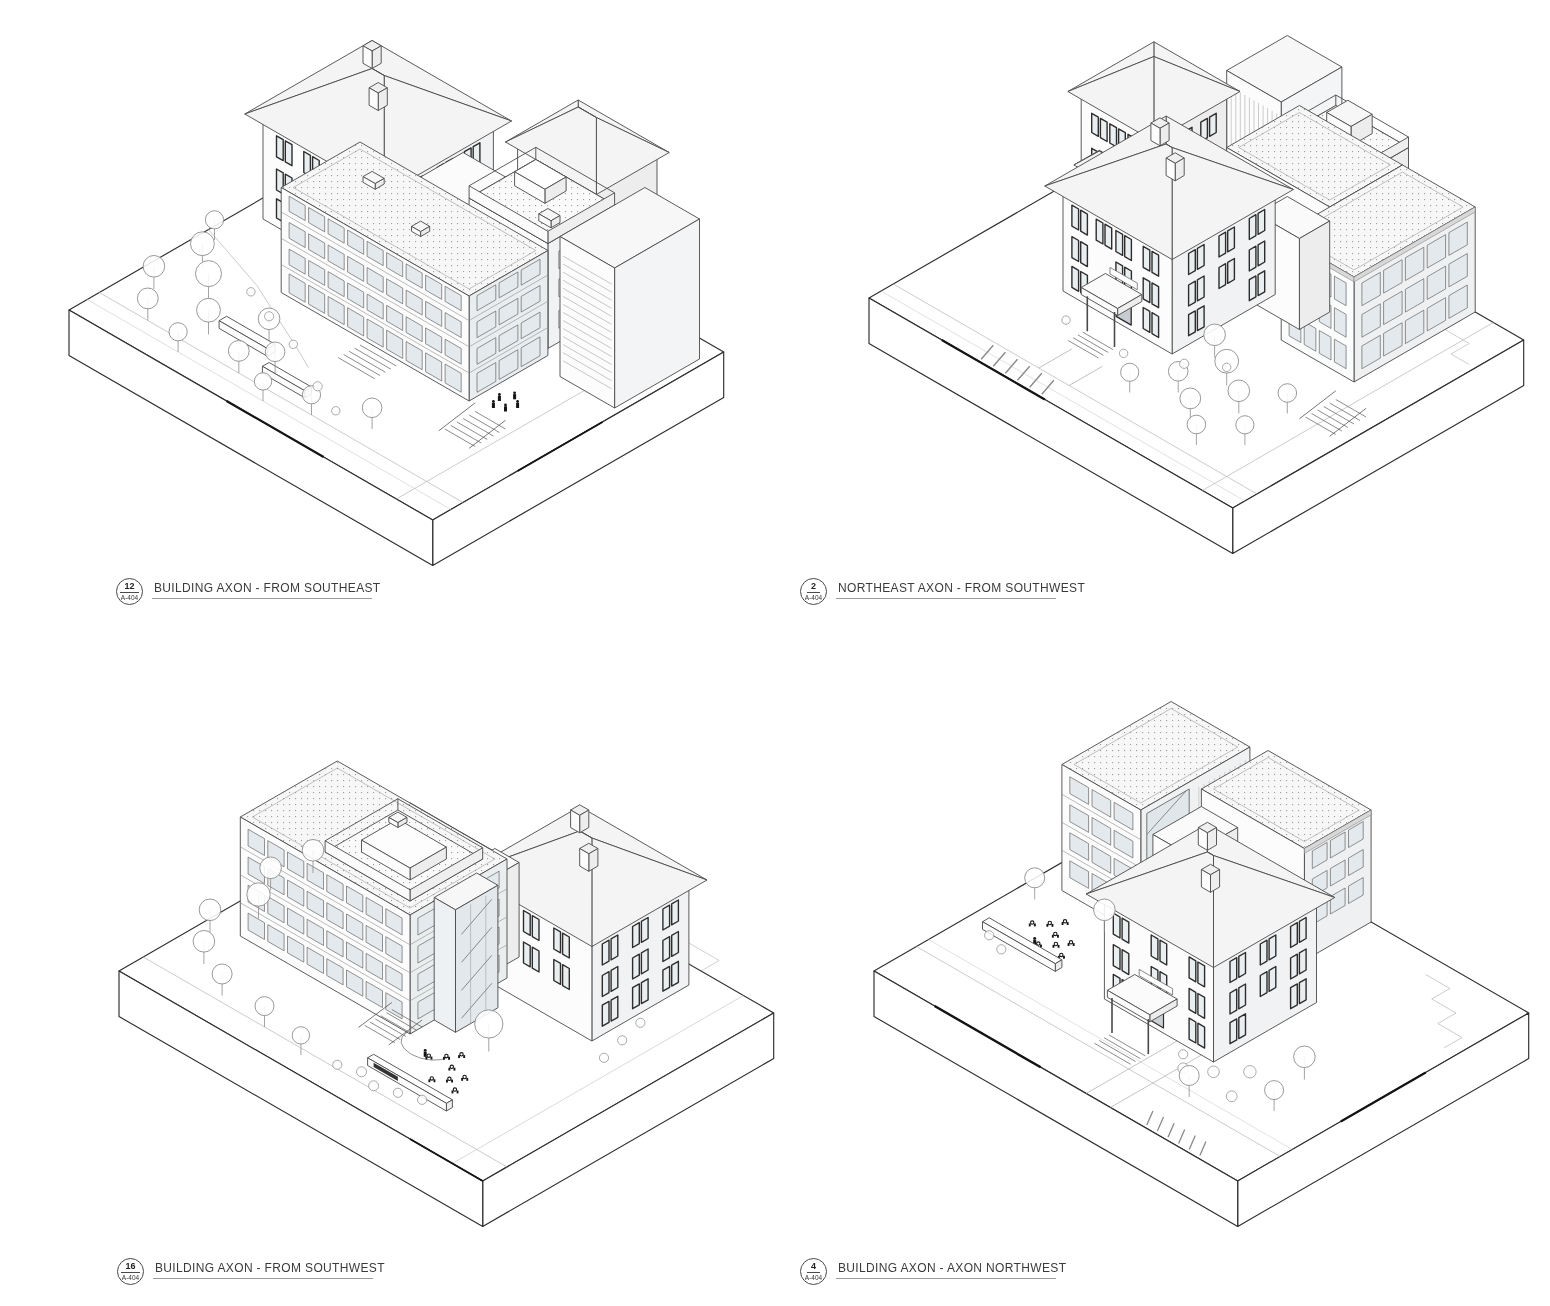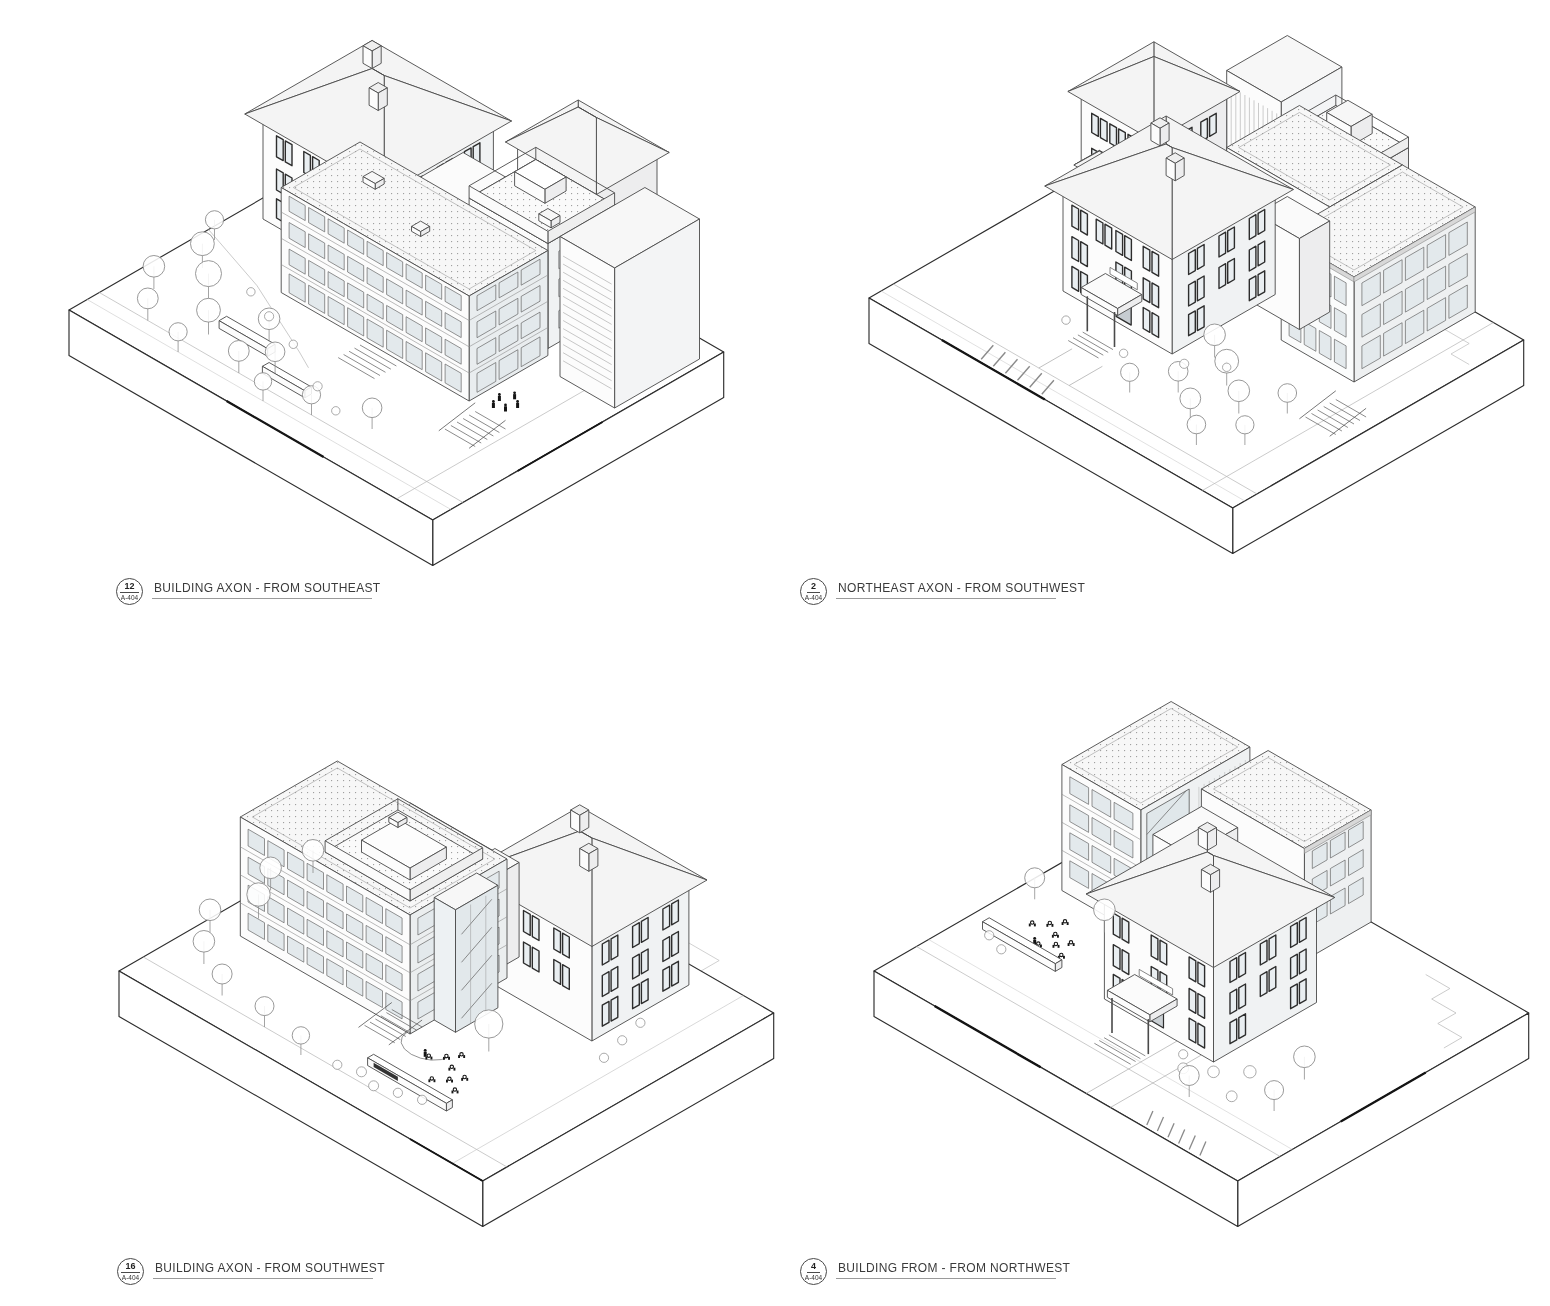--- a/index.html
+++ b/index.html
@@ -886,15 +886,15 @@
       <span class="ref">A-404</span>
     </div>
     <div class="ttl">BUILDING AXON - FROM SOUTHWEST</div>
   </div>
 
   <div class="tag" style="left:800px;top:1258px">
     <div class="bubble">
       <span class="num">4</span>
       <span class="ref">A-404</span>
     </div>
-    <div class="ttl">BUILDING FROM - FROM NORTHWEST</div>
+    <div class="ttl">BUILDING AXON - AXON NORTHWEST</div>
   </div>
 </div>
 
 </body></html>

